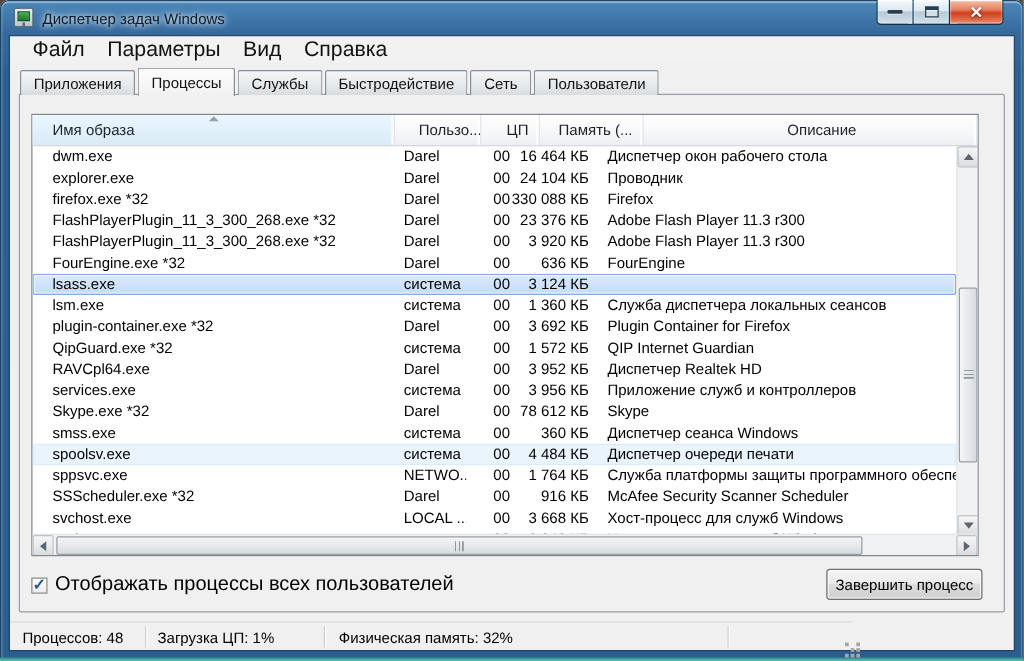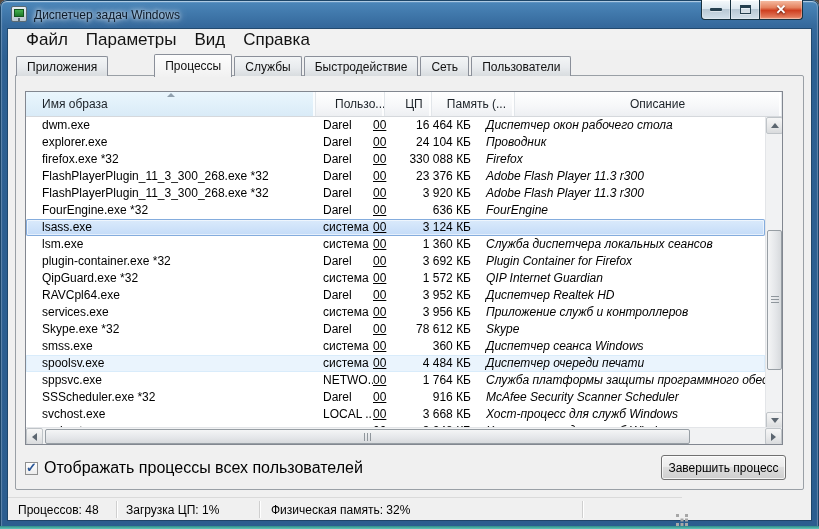--- a/index.html
+++ b/index.html
@@ -46,21 +46,21 @@
   .menubar { position:absolute; left:9px; top:30px; width:801px; height:20px; background:#f2f2f2;
     display:flex; align-items:center; padding-left:8px; font-size:17px; color:#121212; }
   .menu-item { padding:2px 9px; cursor:default; }
 
   
   .tabs { position:absolute; left:16px; top:56px; height:20px; display:flex; z-index:3; }
   .tab { height:20px; padding:3px 10px 0; font-size:12px; color:#111; margin-right:2px;
     background:linear-gradient(#f3f5f6,#e8ebee 55%,#d8dcdf); border:1px solid #8a8f99;
     border-bottom:none; border-radius:2px 2px 0 0; cursor:default; }
   .tab.active { margin-top:-2px; height:23px; padding-top:4px;
-    background:linear-gradient(#fdfdfd,#f1f1f1); position:relative; z-index:4;margin-left:44px; }
+    background:linear-gradient(#fdfdfd,#f1f1f1); position:relative; z-index:4; }
 
   .panel { position:absolute; left:15px; top:75px; width:789px; height:415px;
     background:#f0f0f0; border:1px solid #9aa0a6; border-radius:0 2px 2px 2px; z-index:2; }
 
   
   .listview { position:absolute; left:25px; top:91px; width:758px; height:354px;
     background:#fff; border:1px solid #828790; z-index:3; overflow:hidden; }
   .lv-header { position:absolute; left:0; top:0; width:756px; height:25px; display:flex;
     background:linear-gradient(#ffffff,#f6f7f9 60%,#edeff2);
     border-bottom:1px solid #d5d8dc; font-size:12px; color:#1c2228;gap:12px; }
@@ -70,25 +70,25 @@
   .sort-arrow { position:absolute; top:1px; left:50%; margin-left:-4px; width:0; height:0;
     border-left:4px solid transparent; border-right:4px solid transparent; border-bottom:4px solid #90a0ae; }
   .c-name { width:290px; padding-left:16px; }
   .c-user { width:57px; padding-left:7px; }
   .c-cpu  { width:35px; justify-content:center; }
   .c-mem  { width:71px; justify-content:flex-end; padding-right:8px; }
   .c-desc { flex:1; padding-left:7px;justify-content:center; }
 
   .lv-body { position:absolute; left:0; top:25px; width:739px; height:312px; overflow:hidden; }
   .row { display:flex; height:17px; line-height:17px; font-size:12px; color:#000; cursor:default; }
-  .row .c-desc { flex:none; width:286px;font-style:italic; }
+  .row .c-desc { flex:none; width:286px; }
   .cell { white-space:nowrap; overflow:hidden; }
   .cell.c-name { padding-left:16px; }
   .cell.c-user { padding-left:7px; }
-  .cell.c-cpu  { text-align:left;text-decoration:underline; }
+  .cell.c-cpu  { text-align:right; }
   .cell.c-mem  { text-align:right; padding-right:8px; }
   .cell.c-desc { padding-left:7px; }
   .row.selected { background:linear-gradient(#dcebfb,#c3dbf8); border-radius:2px;
     box-shadow: inset 0 0 0 1px #84acdd, inset 0 0 0 2px rgba(255,255,255,.55); }
   .row.hover { background:#eaf4fd; box-shadow: inset 0 0 0 1px #d9ecfb; }
   .row.partial { height:5px; overflow:hidden; }
 
   
   .vscroll { position:absolute; right:0; top:25px; width:17px; height:312px; background:#f1f2f3;
     border-left:1px solid #e3e5e8; }

